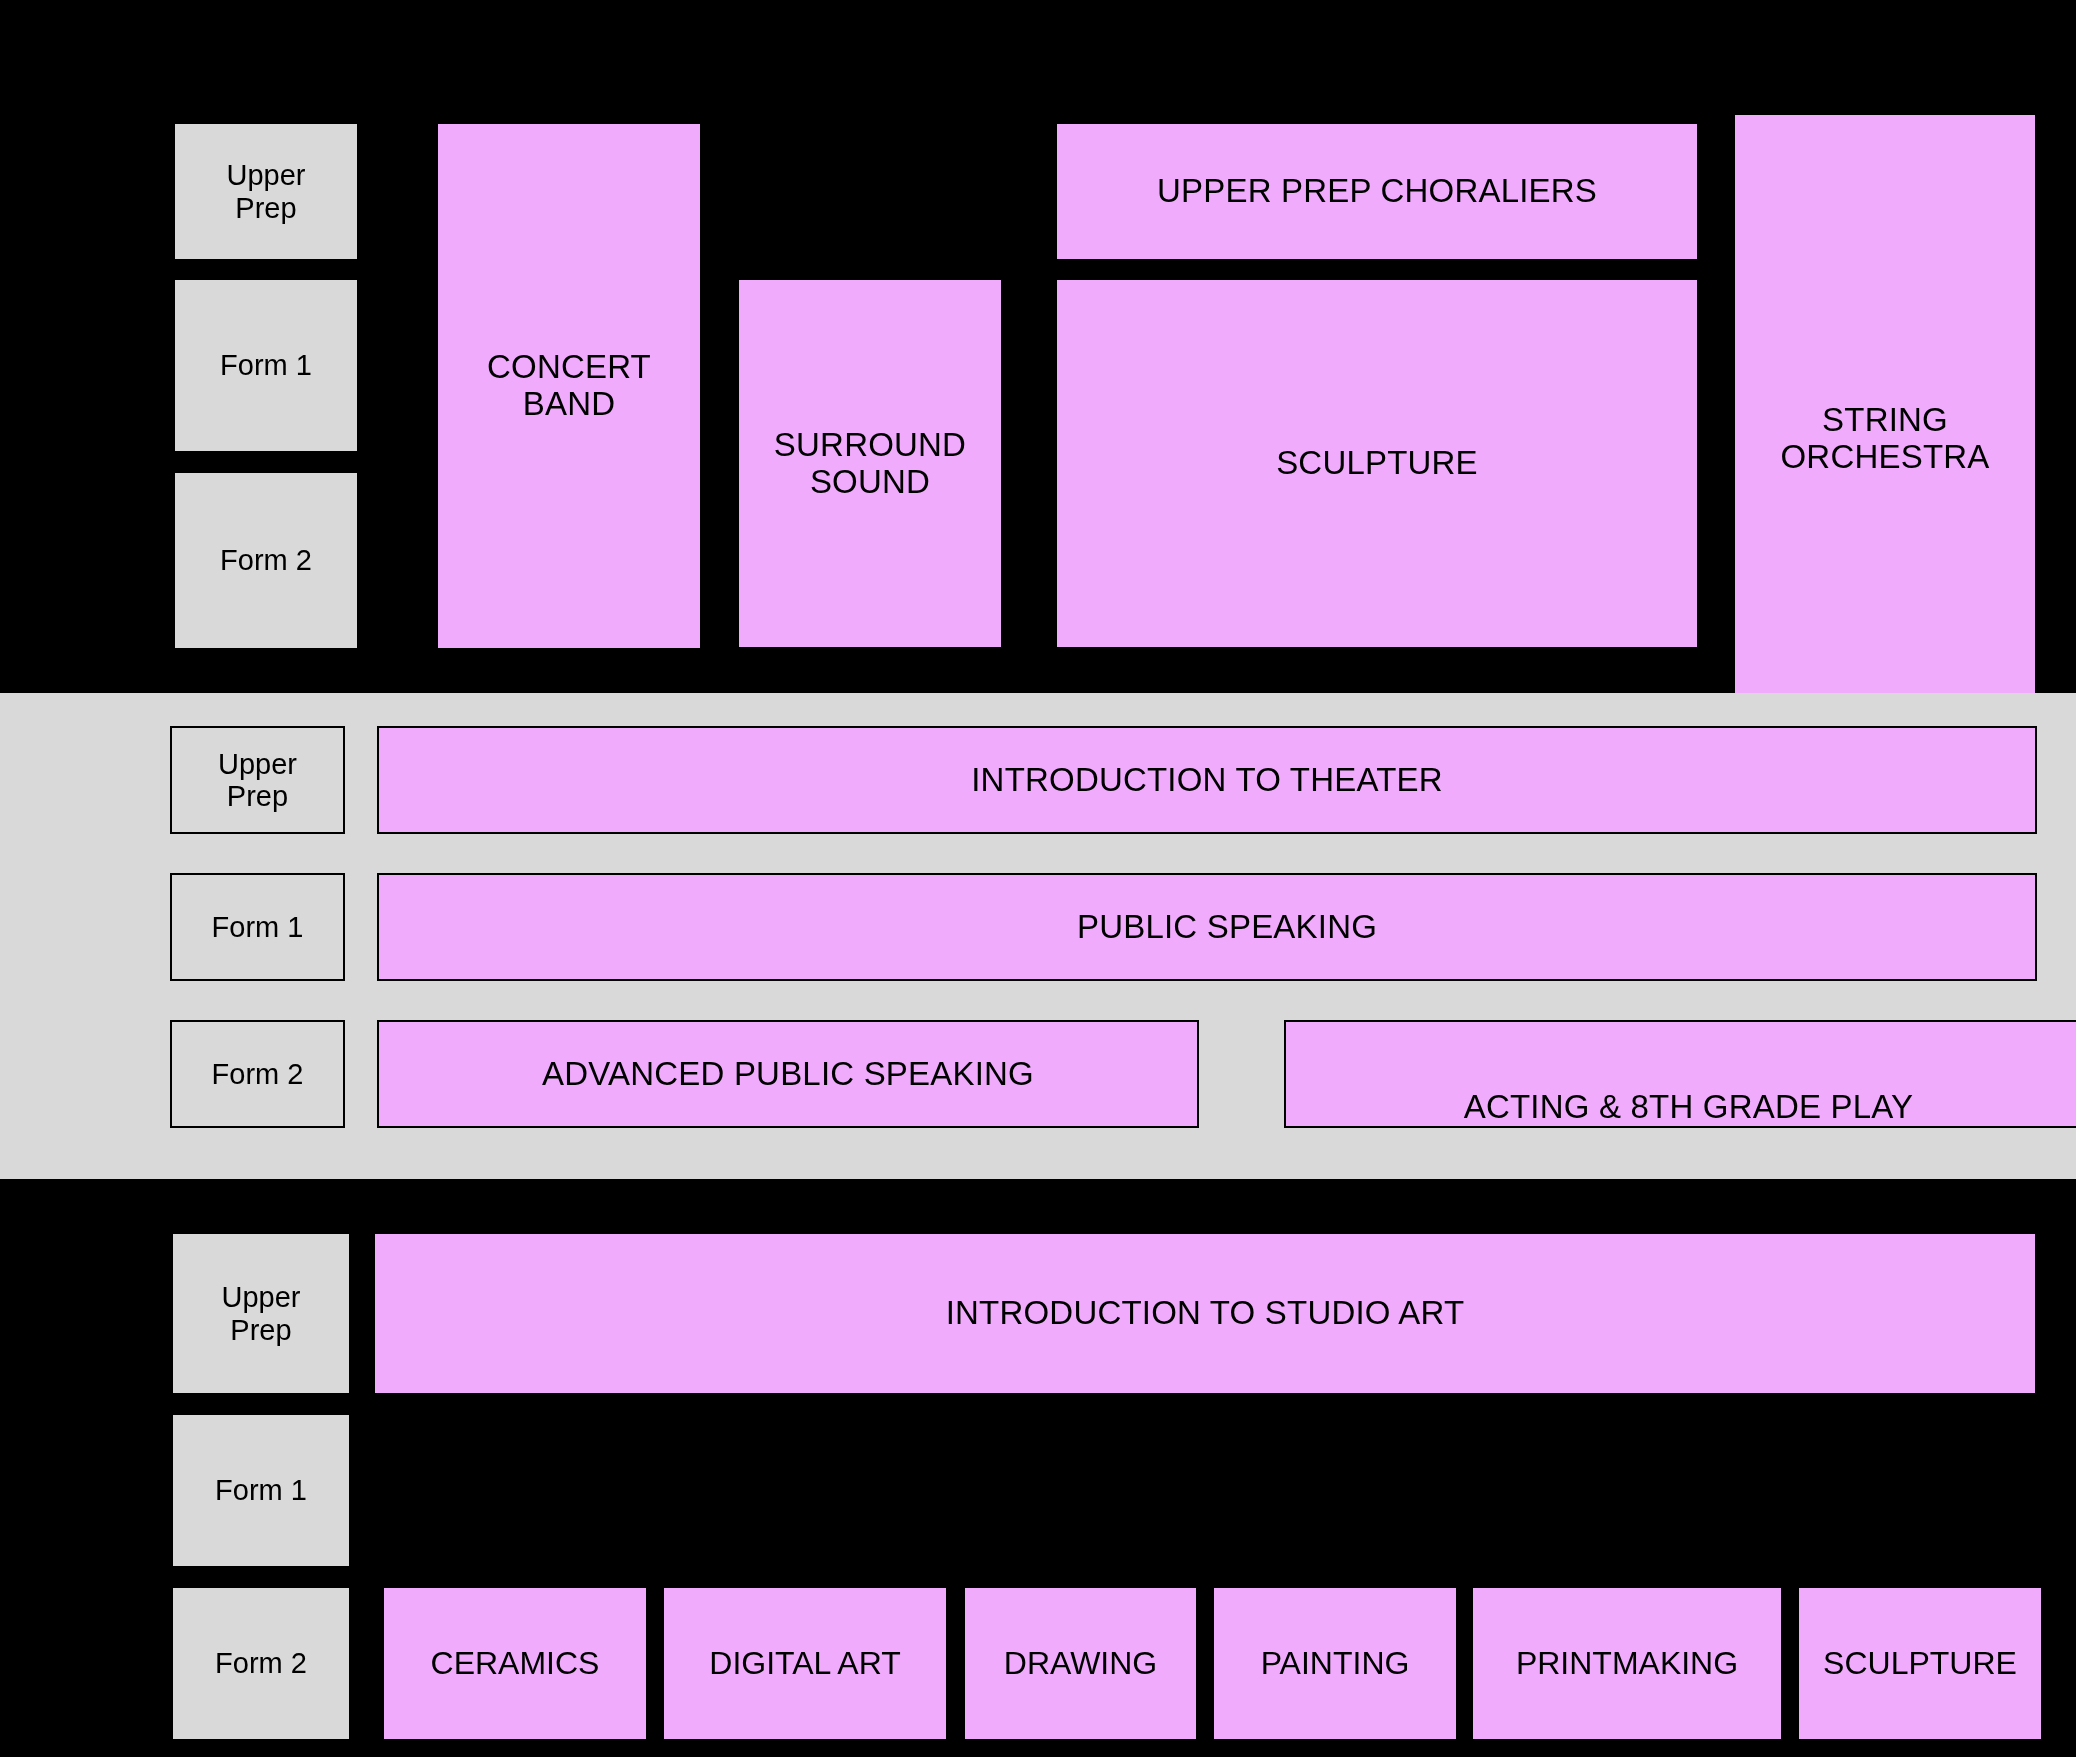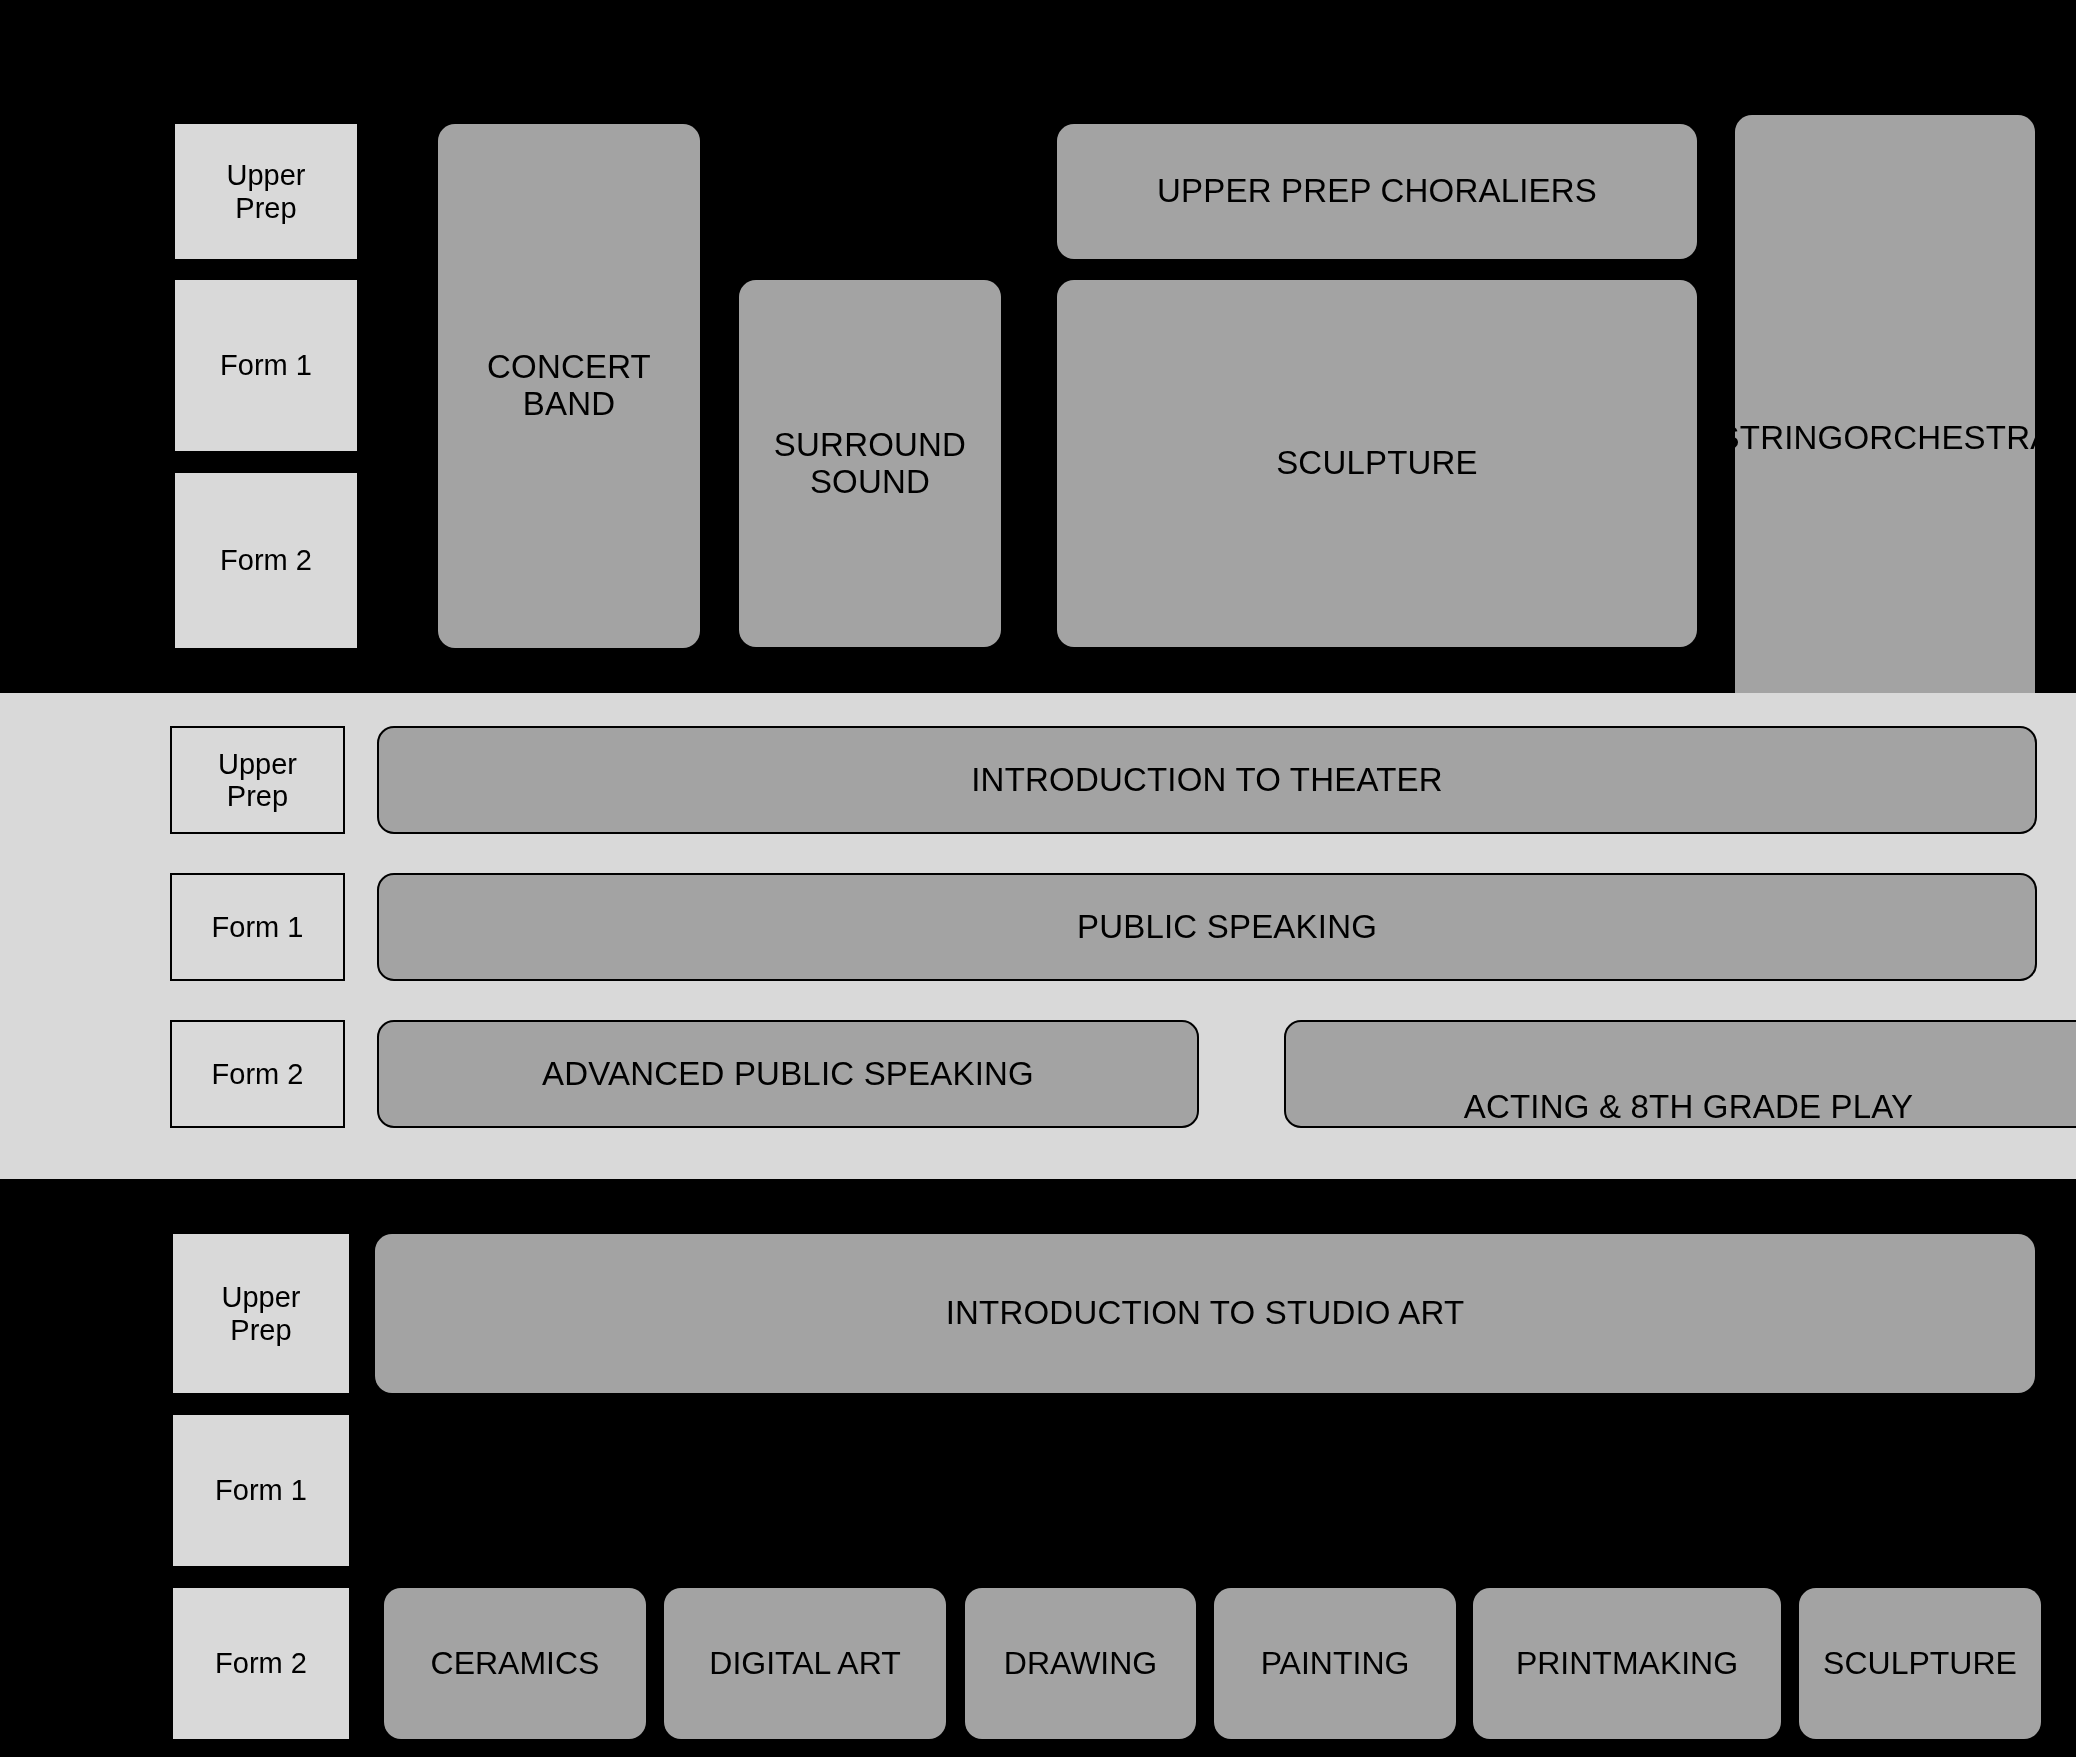--- a/index.html
+++ b/index.html
@@ -18,21 +18,21 @@
 
   
   .box{
     position:absolute;
     display:flex;align-items:center;justify-content:center;
     text-align:center;
     color:#000;
     line-height:1.12;
     box-sizing:border-box;
   }
-  .white{background:#a3a3a3;border-radius:17px;}
+  .white{background:#f0abfc;}
   .grey {background:#d9d9d9;}
   .bordered{border:2.9px solid #000;}
 
   .lbl{font-size:29px;font-weight:400;}
   .course{font-size:33px;font-weight:400;letter-spacing:0.2px;}
   .course-sm{font-size:32px;font-weight:400;margin-left:6px;}
 
   
   #theater-label{
     position:absolute;
@@ -80,21 +80,21 @@
     </div>
 
     <div class="box white course" style="left:1057px;top:124px;width:640px;height:135px;">
       <span>UPPER PREP CHORALIERS</span>
     </div>
 
     <div class="box white course" style="left:1057px;top:280px;width:640px;height:367px;">
       <span>SCULPTURE</span>
     </div>
 
-    <div class="box white course" style="left:1735px;top:115px;width:300px;height:647px;flex-direction:row;">
+    <div class="box white course" style="left:1735px;top:115px;width:300px;height:647px;flex-direction:column;">
       <span>STRING</span>
       <span>ORCHESTRA</span>
     </div>
   </div>
 
   <div class="band" id="band-theater">
 
     <div id="theater-label">
       <span>THEATER</span>
     </div>

